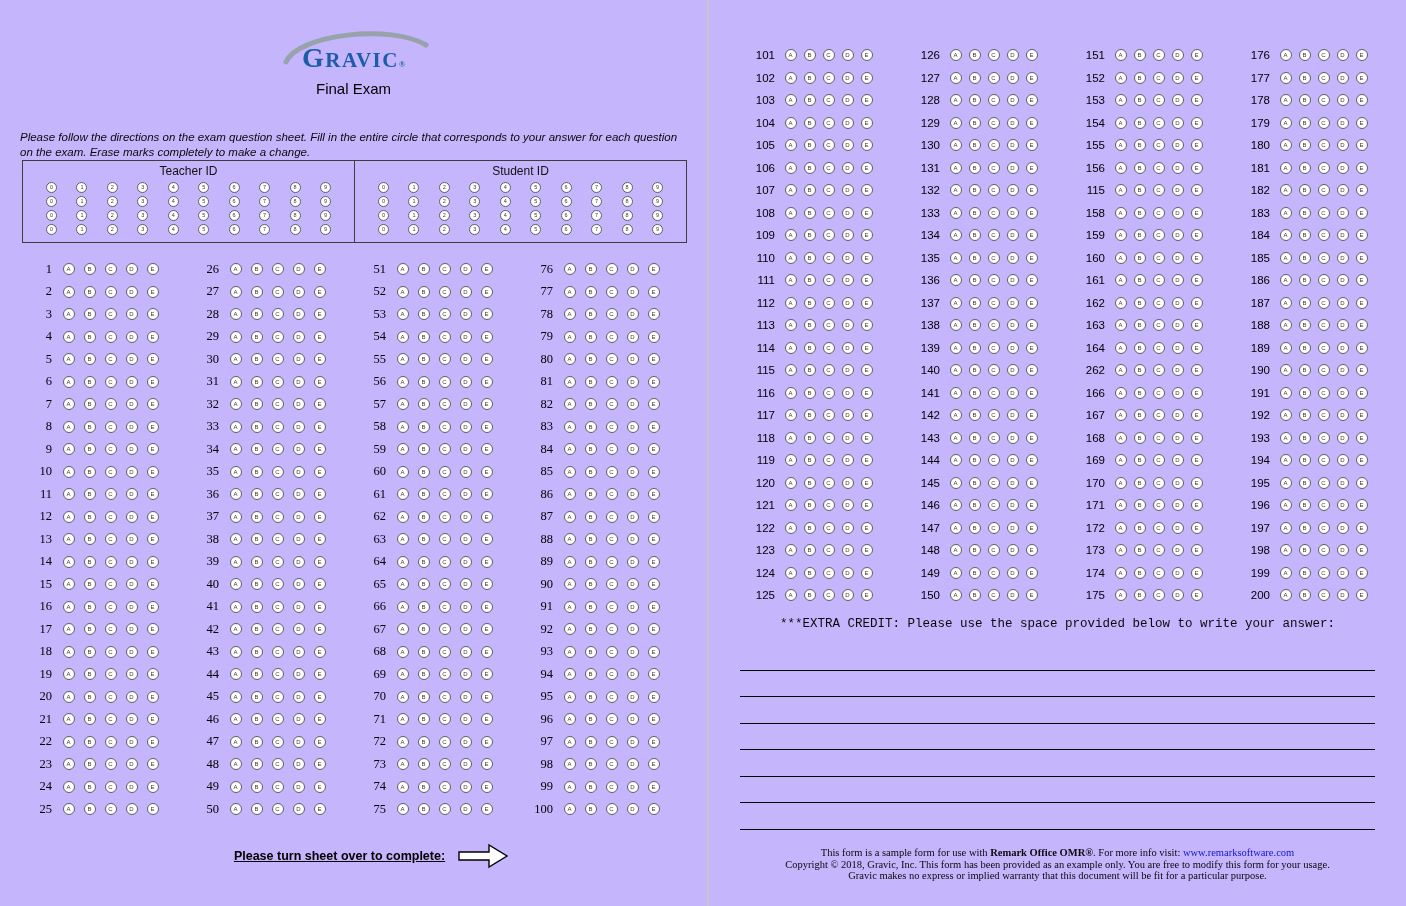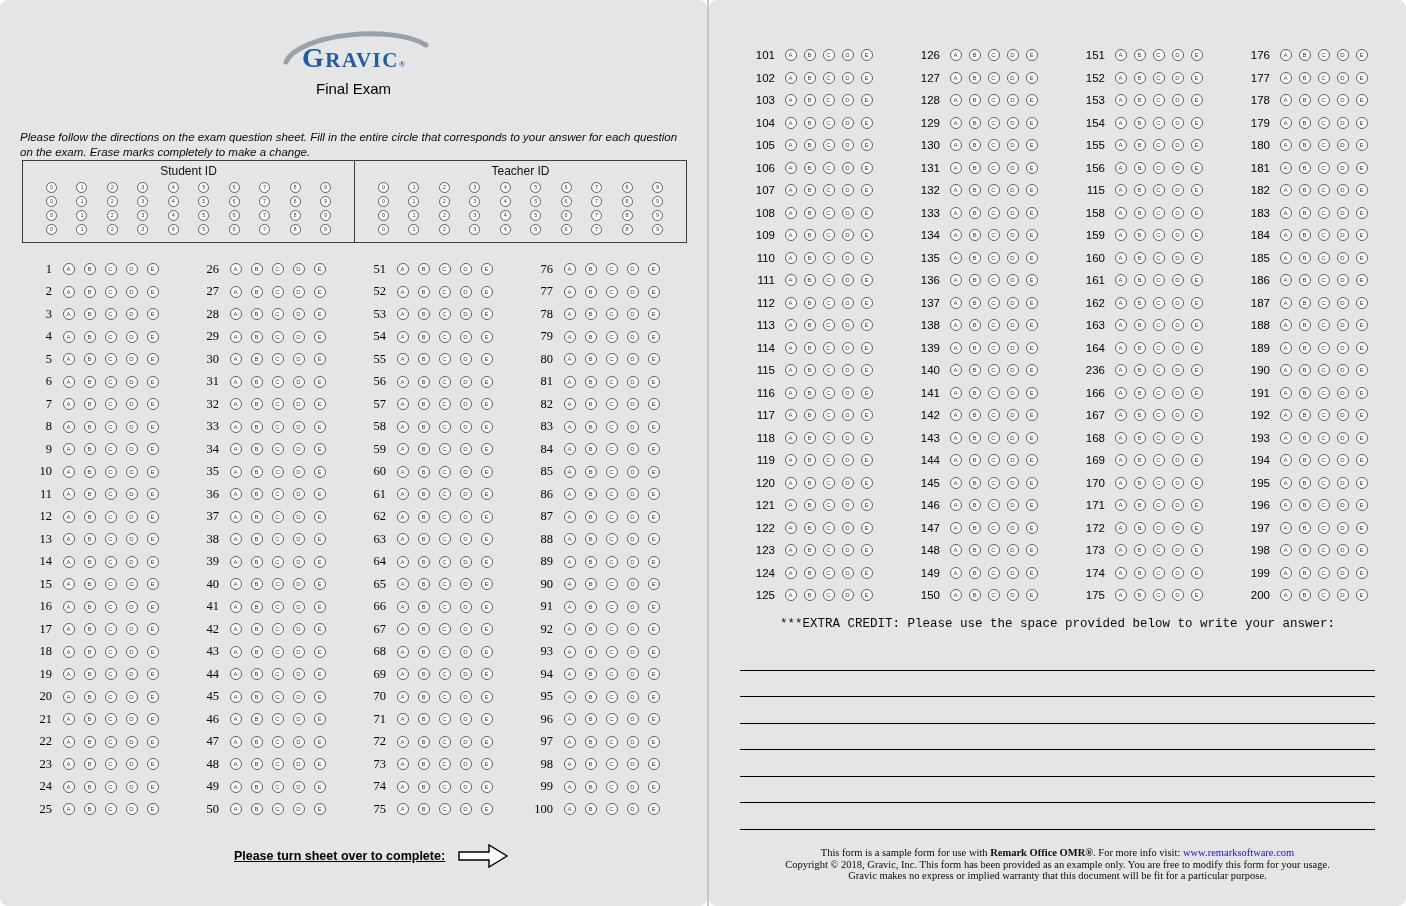--- a/index.html
+++ b/index.html
@@ -6,21 +6,21 @@
     --logo-blue:#1d5ca8;
     --swoosh-gray:#98a2ab;
     --link-blue:#1414cc;
     --divider-gray:#c6c6c6;
     --bubble-border:#5f5f5f;
   }
   *{margin:0;padding:0;box-sizing:border-box;}
   html,body{background:#ffffff;}
   body{width:1406px;height:906px;overflow:hidden;font-family:"Liberation Sans",sans-serif;color:#000;}
   .sheet{display:flex;width:1406px;height:906px;background:#fff;}
-  .page{position:relative;height:906px;background:#e5e5e5;border-radius:8px;}
+  .page{position:relative;height:906px;background:#c4b5fd;}
   .page-left{width:707px;}
   .page-right{width:697px;}
   .page-divider{width:2px;height:906px;background:var(--divider-gray);}
 
   
   .lp-header{position:absolute;top:28px;left:0;right:0;text-align:center;}
   .logo{position:relative;width:180px;height:52px;margin:0 auto;}
   .logo-swoosh{position:absolute;top:0;left:0;}
   .logo-text-row{position:absolute;left:0;right:0;top:14px;color:var(--logo-blue);
     font-family:"Liberation Serif",serif;font-weight:bold;letter-spacing:1.5px;white-space:nowrap;}
@@ -95,20 +95,73 @@
           <span class="logo-g">G</span><span class="logo-rest">RAVIC</span><span class="logo-reg">®</span>
         </div>
       </div>
       <div class="doc-title">Final Exam</div>
     </div>
 
     <p class="instructions">Please follow the directions on the exam question sheet. Fill in the entire circle that corresponds to your answer for each question on the exam. Erase marks completely to make a change.</p>
 
     <div class="id-box">
       <div class="id-section">
+        <div class="id-label">Teacher ID</div>
+        <div class="id-grid">
+            <div class="id-row">
+              <span class="bubble digit-bubble">0</span>
+              <span class="bubble digit-bubble">1</span>
+              <span class="bubble digit-bubble">2</span>
+              <span class="bubble digit-bubble">3</span>
+              <span class="bubble digit-bubble">4</span>
+              <span class="bubble digit-bubble">5</span>
+              <span class="bubble digit-bubble">6</span>
+              <span class="bubble digit-bubble">7</span>
+              <span class="bubble digit-bubble">8</span>
+              <span class="bubble digit-bubble">9</span>
+            </div>
+            <div class="id-row">
+              <span class="bubble digit-bubble">0</span>
+              <span class="bubble digit-bubble">1</span>
+              <span class="bubble digit-bubble">2</span>
+              <span class="bubble digit-bubble">3</span>
+              <span class="bubble digit-bubble">4</span>
+              <span class="bubble digit-bubble">5</span>
+              <span class="bubble digit-bubble">6</span>
+              <span class="bubble digit-bubble">7</span>
+              <span class="bubble digit-bubble">8</span>
+              <span class="bubble digit-bubble">9</span>
+            </div>
+            <div class="id-row">
+              <span class="bubble digit-bubble">0</span>
+              <span class="bubble digit-bubble">1</span>
+              <span class="bubble digit-bubble">2</span>
+              <span class="bubble digit-bubble">3</span>
+              <span class="bubble digit-bubble">4</span>
+              <span class="bubble digit-bubble">5</span>
+              <span class="bubble digit-bubble">6</span>
+              <span class="bubble digit-bubble">7</span>
+              <span class="bubble digit-bubble">8</span>
+              <span class="bubble digit-bubble">9</span>
+            </div>
+            <div class="id-row">
+              <span class="bubble digit-bubble">0</span>
+              <span class="bubble digit-bubble">1</span>
+              <span class="bubble digit-bubble">2</span>
+              <span class="bubble digit-bubble">3</span>
+              <span class="bubble digit-bubble">4</span>
+              <span class="bubble digit-bubble">5</span>
+              <span class="bubble digit-bubble">6</span>
+              <span class="bubble digit-bubble">7</span>
+              <span class="bubble digit-bubble">8</span>
+              <span class="bubble digit-bubble">9</span>
+            </div>
+          </div>
+      </div>
+      <div class="id-section">
         <div class="id-label">Student ID</div>
         <div class="id-grid">
             <div class="id-row">
               <span class="bubble digit-bubble">0</span>
               <span class="bubble digit-bubble">1</span>
               <span class="bubble digit-bubble">2</span>
               <span class="bubble digit-bubble">3</span>
               <span class="bubble digit-bubble">4</span>
               <span class="bubble digit-bubble">5</span>
               <span class="bubble digit-bubble">6</span>
@@ -147,73 +200,20 @@
               <span class="bubble digit-bubble">3</span>
               <span class="bubble digit-bubble">4</span>
               <span class="bubble digit-bubble">5</span>
               <span class="bubble digit-bubble">6</span>
               <span class="bubble digit-bubble">7</span>
               <span class="bubble digit-bubble">8</span>
               <span class="bubble digit-bubble">9</span>
             </div>
           </div>
       </div>
-      <div class="id-section">
-        <div class="id-label">Teacher ID</div>
-        <div class="id-grid">
-            <div class="id-row">
-              <span class="bubble digit-bubble">0</span>
-              <span class="bubble digit-bubble">1</span>
-              <span class="bubble digit-bubble">2</span>
-              <span class="bubble digit-bubble">3</span>
-              <span class="bubble digit-bubble">4</span>
-              <span class="bubble digit-bubble">5</span>
-              <span class="bubble digit-bubble">6</span>
-              <span class="bubble digit-bubble">7</span>
-              <span class="bubble digit-bubble">8</span>
-              <span class="bubble digit-bubble">9</span>
-            </div>
-            <div class="id-row">
-              <span class="bubble digit-bubble">0</span>
-              <span class="bubble digit-bubble">1</span>
-              <span class="bubble digit-bubble">2</span>
-              <span class="bubble digit-bubble">3</span>
-              <span class="bubble digit-bubble">4</span>
-              <span class="bubble digit-bubble">5</span>
-              <span class="bubble digit-bubble">6</span>
-              <span class="bubble digit-bubble">7</span>
-              <span class="bubble digit-bubble">8</span>
-              <span class="bubble digit-bubble">9</span>
-            </div>
-            <div class="id-row">
-              <span class="bubble digit-bubble">0</span>
-              <span class="bubble digit-bubble">1</span>
-              <span class="bubble digit-bubble">2</span>
-              <span class="bubble digit-bubble">3</span>
-              <span class="bubble digit-bubble">4</span>
-              <span class="bubble digit-bubble">5</span>
-              <span class="bubble digit-bubble">6</span>
-              <span class="bubble digit-bubble">7</span>
-              <span class="bubble digit-bubble">8</span>
-              <span class="bubble digit-bubble">9</span>
-            </div>
-            <div class="id-row">
-              <span class="bubble digit-bubble">0</span>
-              <span class="bubble digit-bubble">1</span>
-              <span class="bubble digit-bubble">2</span>
-              <span class="bubble digit-bubble">3</span>
-              <span class="bubble digit-bubble">4</span>
-              <span class="bubble digit-bubble">5</span>
-              <span class="bubble digit-bubble">6</span>
-              <span class="bubble digit-bubble">7</span>
-              <span class="bubble digit-bubble">8</span>
-              <span class="bubble digit-bubble">9</span>
-            </div>
-          </div>
-      </div>
     </div>
 
     <div class="q-area q-area-left" id="questions-left">
         <div class="q-col">
           <div class="q-row">
             <span class="q-num">1</span>
             <span class="choice-cell">
               <span class="bubble choice-bubble">A</span>
             </span>
             <span class="choice-cell">
@@ -3184,21 +3184,21 @@
               <span class="bubble choice-bubble">C</span>
             </span>
             <span class="choice-cell">
               <span class="bubble choice-bubble">D</span>
             </span>
             <span class="choice-cell">
               <span class="bubble choice-bubble">E</span>
             </span>
           </div>
           <div class="q-row">
-            <span class="q-num">236</span>
+            <span class="q-num">262</span>
             <span class="choice-cell">
               <span class="bubble choice-bubble">A</span>
             </span>
             <span class="choice-cell">
               <span class="bubble choice-bubble">B</span>
             </span>
             <span class="choice-cell">
               <span class="bubble choice-bubble">C</span>
             </span>
             <span class="choice-cell">

